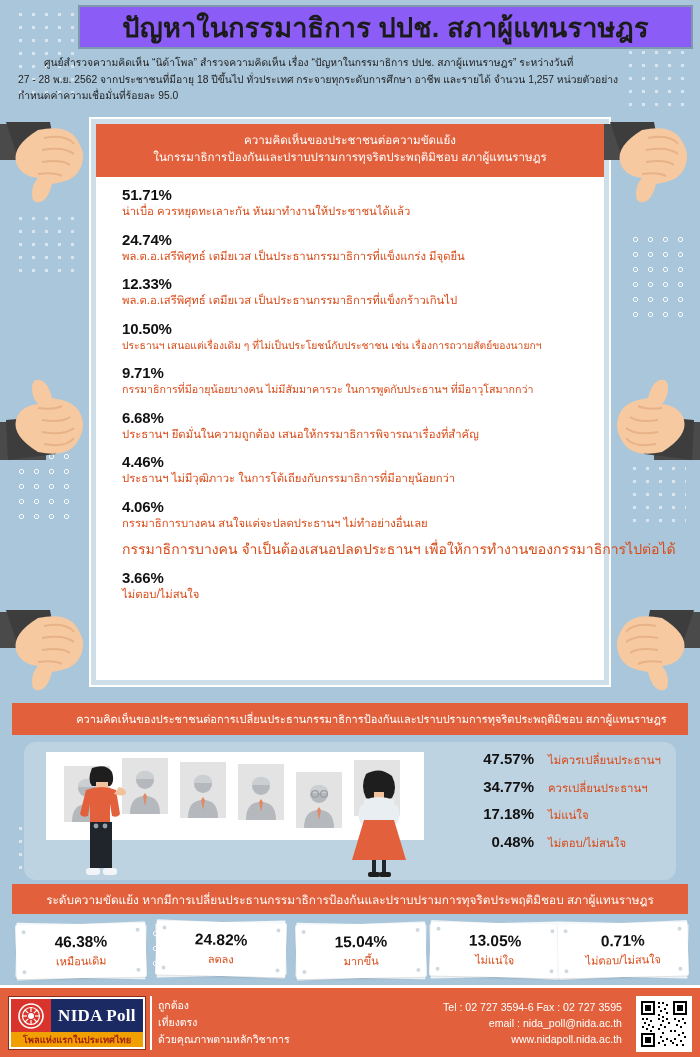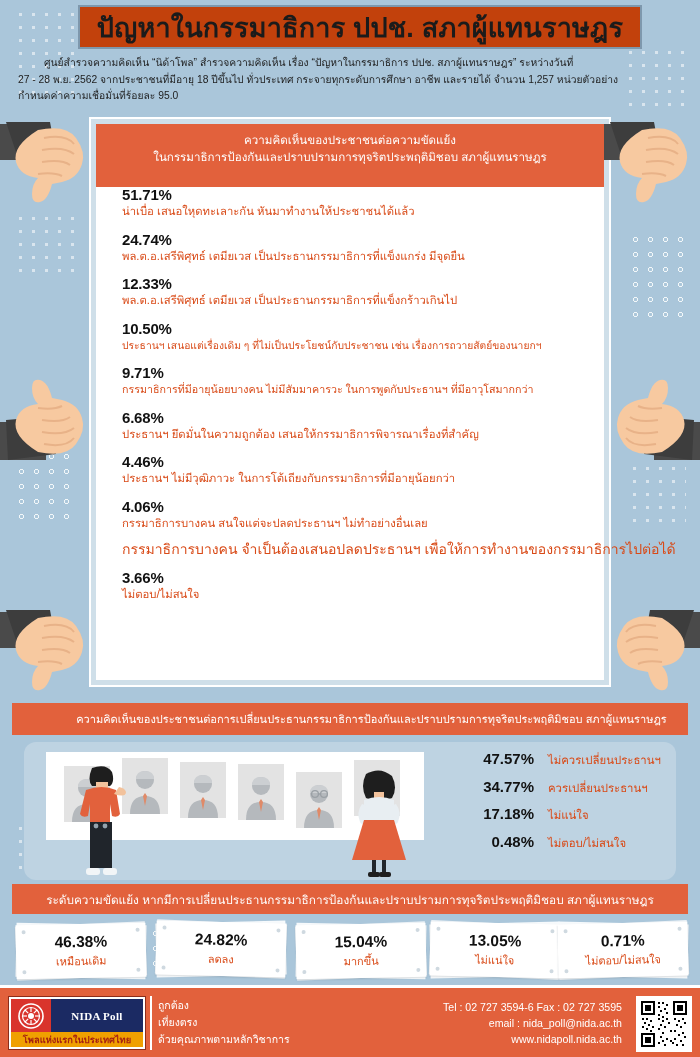--- a/index.html
+++ b/index.html
@@ -21,22 +21,22 @@
     background-size:13px 13px;
   }
   .dots.ring {
     background-image:radial-gradient(circle, transparent 1.4px, rgba(255,255,255,.85) 1.5px, rgba(255,255,255,.85) 2.5px, transparent 2.6px);
     background-size:15px 15px;
   }
 
   
   #header { position:relative; height:112px; }
   #title-box {
-    position:absolute; left:78px; top:5px; width:564px; height:44px;
-    background:#c2410c; border:2px solid #7e98ad;
+    position:absolute; left:78px; top:5px; width:615px; height:44px;
+    background:#8b5cf6; border:2px solid #7e98ad;
     display:flex; align-items:center; justify-content:center;text-align:center;
   }
   #title-text {
     font-size:27px; font-weight:bold; color:#1b1b1b; letter-spacing:.2px;
     white-space:nowrap;
   }
   #subtitle {
     position:absolute; left:18px; top:55px; width:664px;
     font-size:10.3px; line-height:16.5px; color:#1d1d1d; text-align:left;
   }
@@ -46,21 +46,21 @@
     background:#ffffff; z-index:3;
   }
   #panel-frame {
     position:absolute; left:89px; top:117px; width:522px; height:570px;
     border:2px solid #ffffff; background:#cfdfe9; z-index:2;
   }
 
   #section1-bar {
     position:absolute; left:0; top:0; width:100%;
     background:#e2613c; color:#ffffff; text-align:center;
-    padding:7px 10px 22px; z-index:4;
+    padding:7px 10px 12px; z-index:4;
   }
   #section1-bar div { font-size:11.6px; line-height:17px; font-weight:500; }
 
   #list { position:absolute; left:26px; top:62px; right:12px; z-index:4; }
   .row { margin-bottom:11.5px; }
   .row .pct {
     font-size:15px; font-weight:bold; color:#111111;
     letter-spacing:-.2px; margin-bottom:1px;
   }
   .row .desc { font-size:11.3px; color:#d94a17; line-height:15px; white-space:nowrap; }
@@ -124,21 +124,21 @@
     background:#ffffff; border:1px solid #8c2d1a;
   }
   #logo-top { position:absolute; left:2px; top:2px; right:2px; height:34px; display:flex; }
   #logo-mark {
     width:40px; height:34px; background:#d9342c;
     display:flex; align-items:center; justify-content:center;
   }
   #logo-name {
     flex:1; background:#1b2a63; color:#ffffff;
     display:flex; align-items:center; justify-content:center;
-    font-family:"Liberation Serif", serif; font-size:11px; font-weight:bold; letter-spacing:.3px;
+    font-family:"Liberation Serif", serif; font-size:17px; font-weight:bold; letter-spacing:.3px;
   }
   #logo-bottom {
     position:absolute; left:2px; right:2px; bottom:2px; height:15px;
     background:#f0a000; color:#a52010;
     display:flex; align-items:center; justify-content:center;
     font-size:9.3px; font-weight:bold;
   }
   #slogan {
     position:absolute; left:158px; top:9px; color:#ffffff;
     font-size:10.5px; line-height:17px;
@@ -183,21 +183,21 @@
 <div id="panel">
 
   <div id="section1-bar">
     <div>ความคิดเห็นของประชาชนต่อความขัดแย้ง</div>
     <div>ในกรรมาธิการป้องกันและปราบปรามการทุจริตประพฤติมิชอบ สภาผู้แทนราษฎร</div>
   </div>
 
   <div id="list">
     <div class="row">
       <div class="pct">51.71%</div>
-      <div class="desc">น่าเบื่อ เสนอใหุดทะเลาะกัน หันมาทำงานให้ประชาชนได้แล้ว</div>
+      <div class="desc">น่าเบื่อ ควรหยุดทะเลาะกัน หันมาทำงานให้ประชาชนได้แล้ว</div>
     </div>
     <div class="row">
       <div class="pct">24.74%</div>
       <div class="desc">พล.ต.อ.เสรีพิศุทธ์ เตมียเวส เป็นประธานกรรมาธิการที่แข็งแกร่ง มีจุดยืน</div>
     </div>
     <div class="row">
       <div class="pct">12.33%</div>
       <div class="desc">พล.ต.อ.เสรีพิศุทธ์ เตมียเวส เป็นประธานกรรมาธิการที่แข็งกร้าวเกินไป</div>
     </div>
     <div class="row">

